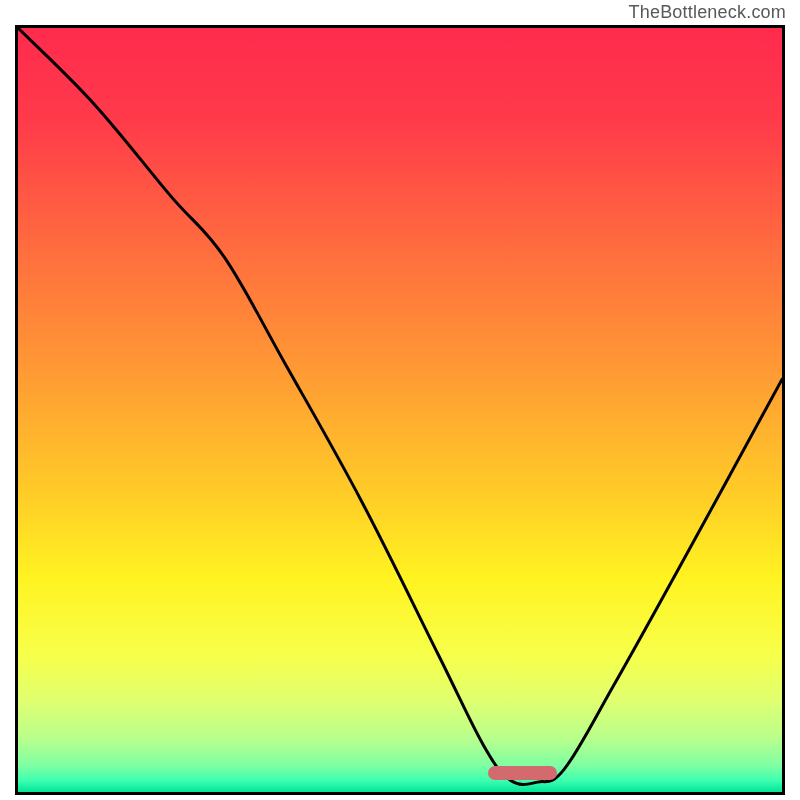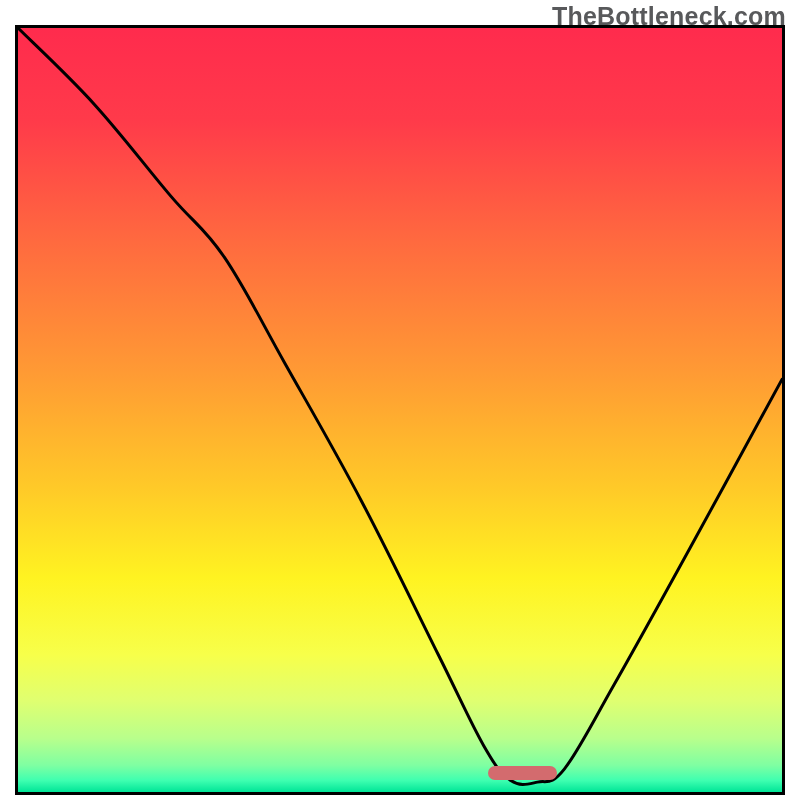--- a/index.html
+++ b/index.html
@@ -36,22 +36,22 @@
     position: absolute;
     background: #d36b6e;
     border-radius: 7px;
     height: 14px;
   }
   .watermark {
     position: absolute;
     top: 2px;
     right: 14px;
     color: #58595b;
-    font-size: 25px;
-    font-weight: 700;
+    font-size: 18px;
+    font-weight: 400;
     letter-spacing: 0.2px;
     text-align: right;
   }
 </style>
 </head>
 <body>
 
 <div class="watermark">TheBottleneck.com</div>
 
 <div class="frame">

